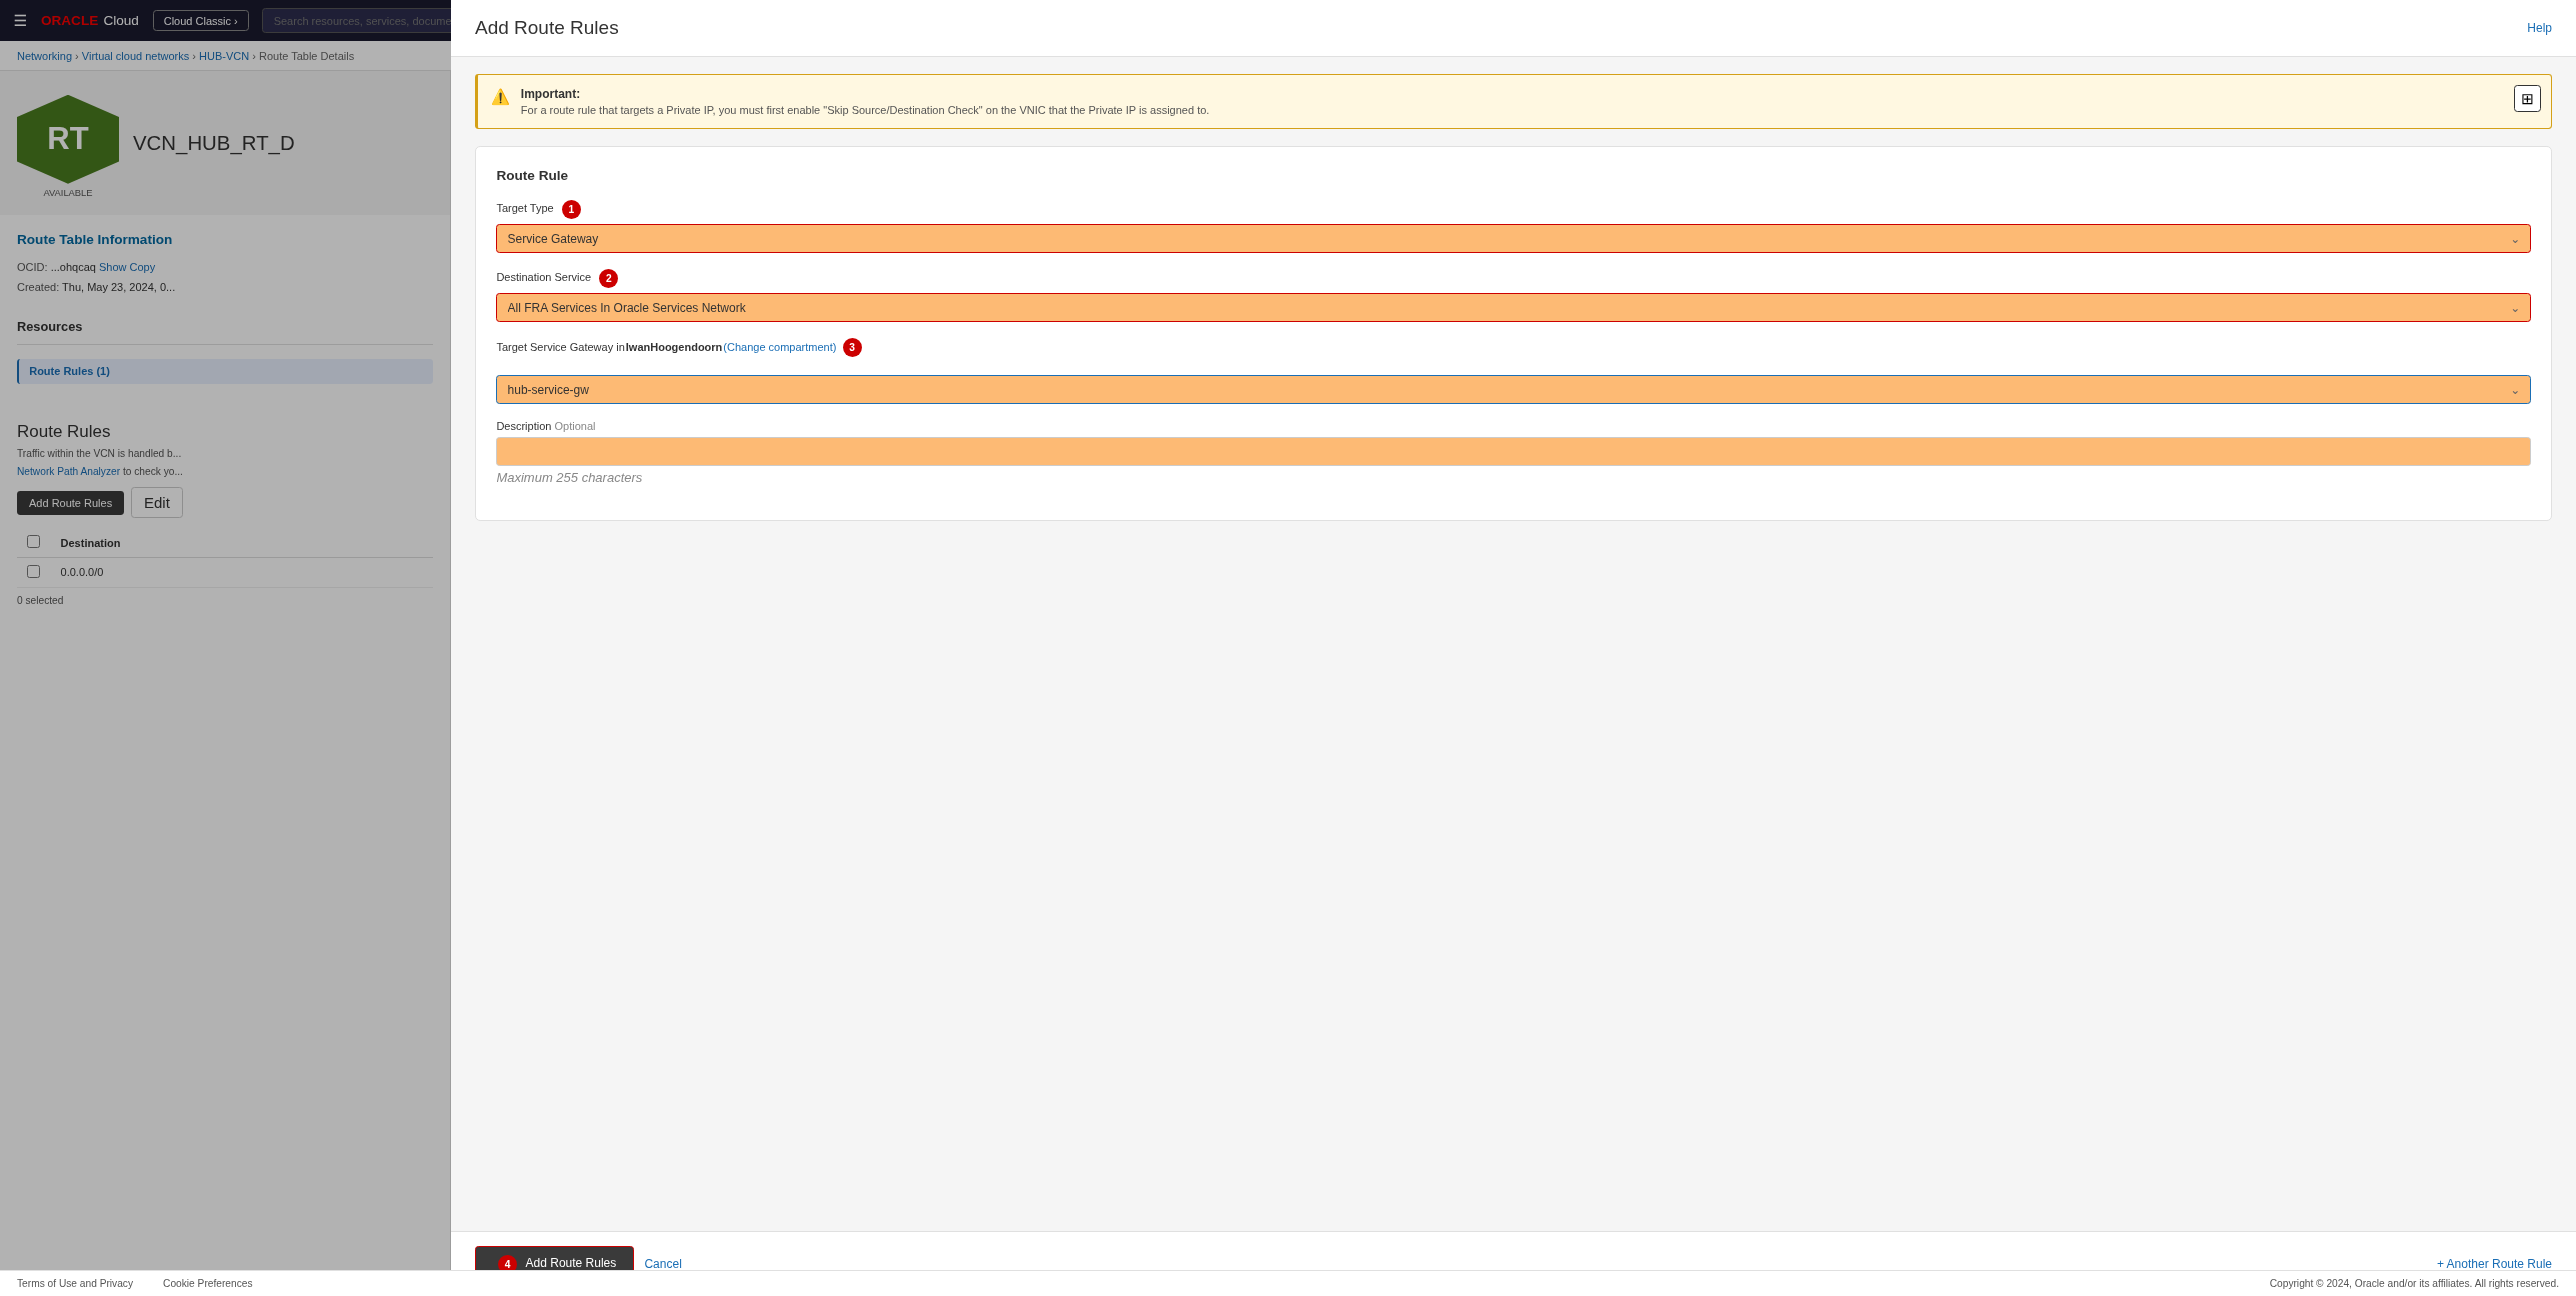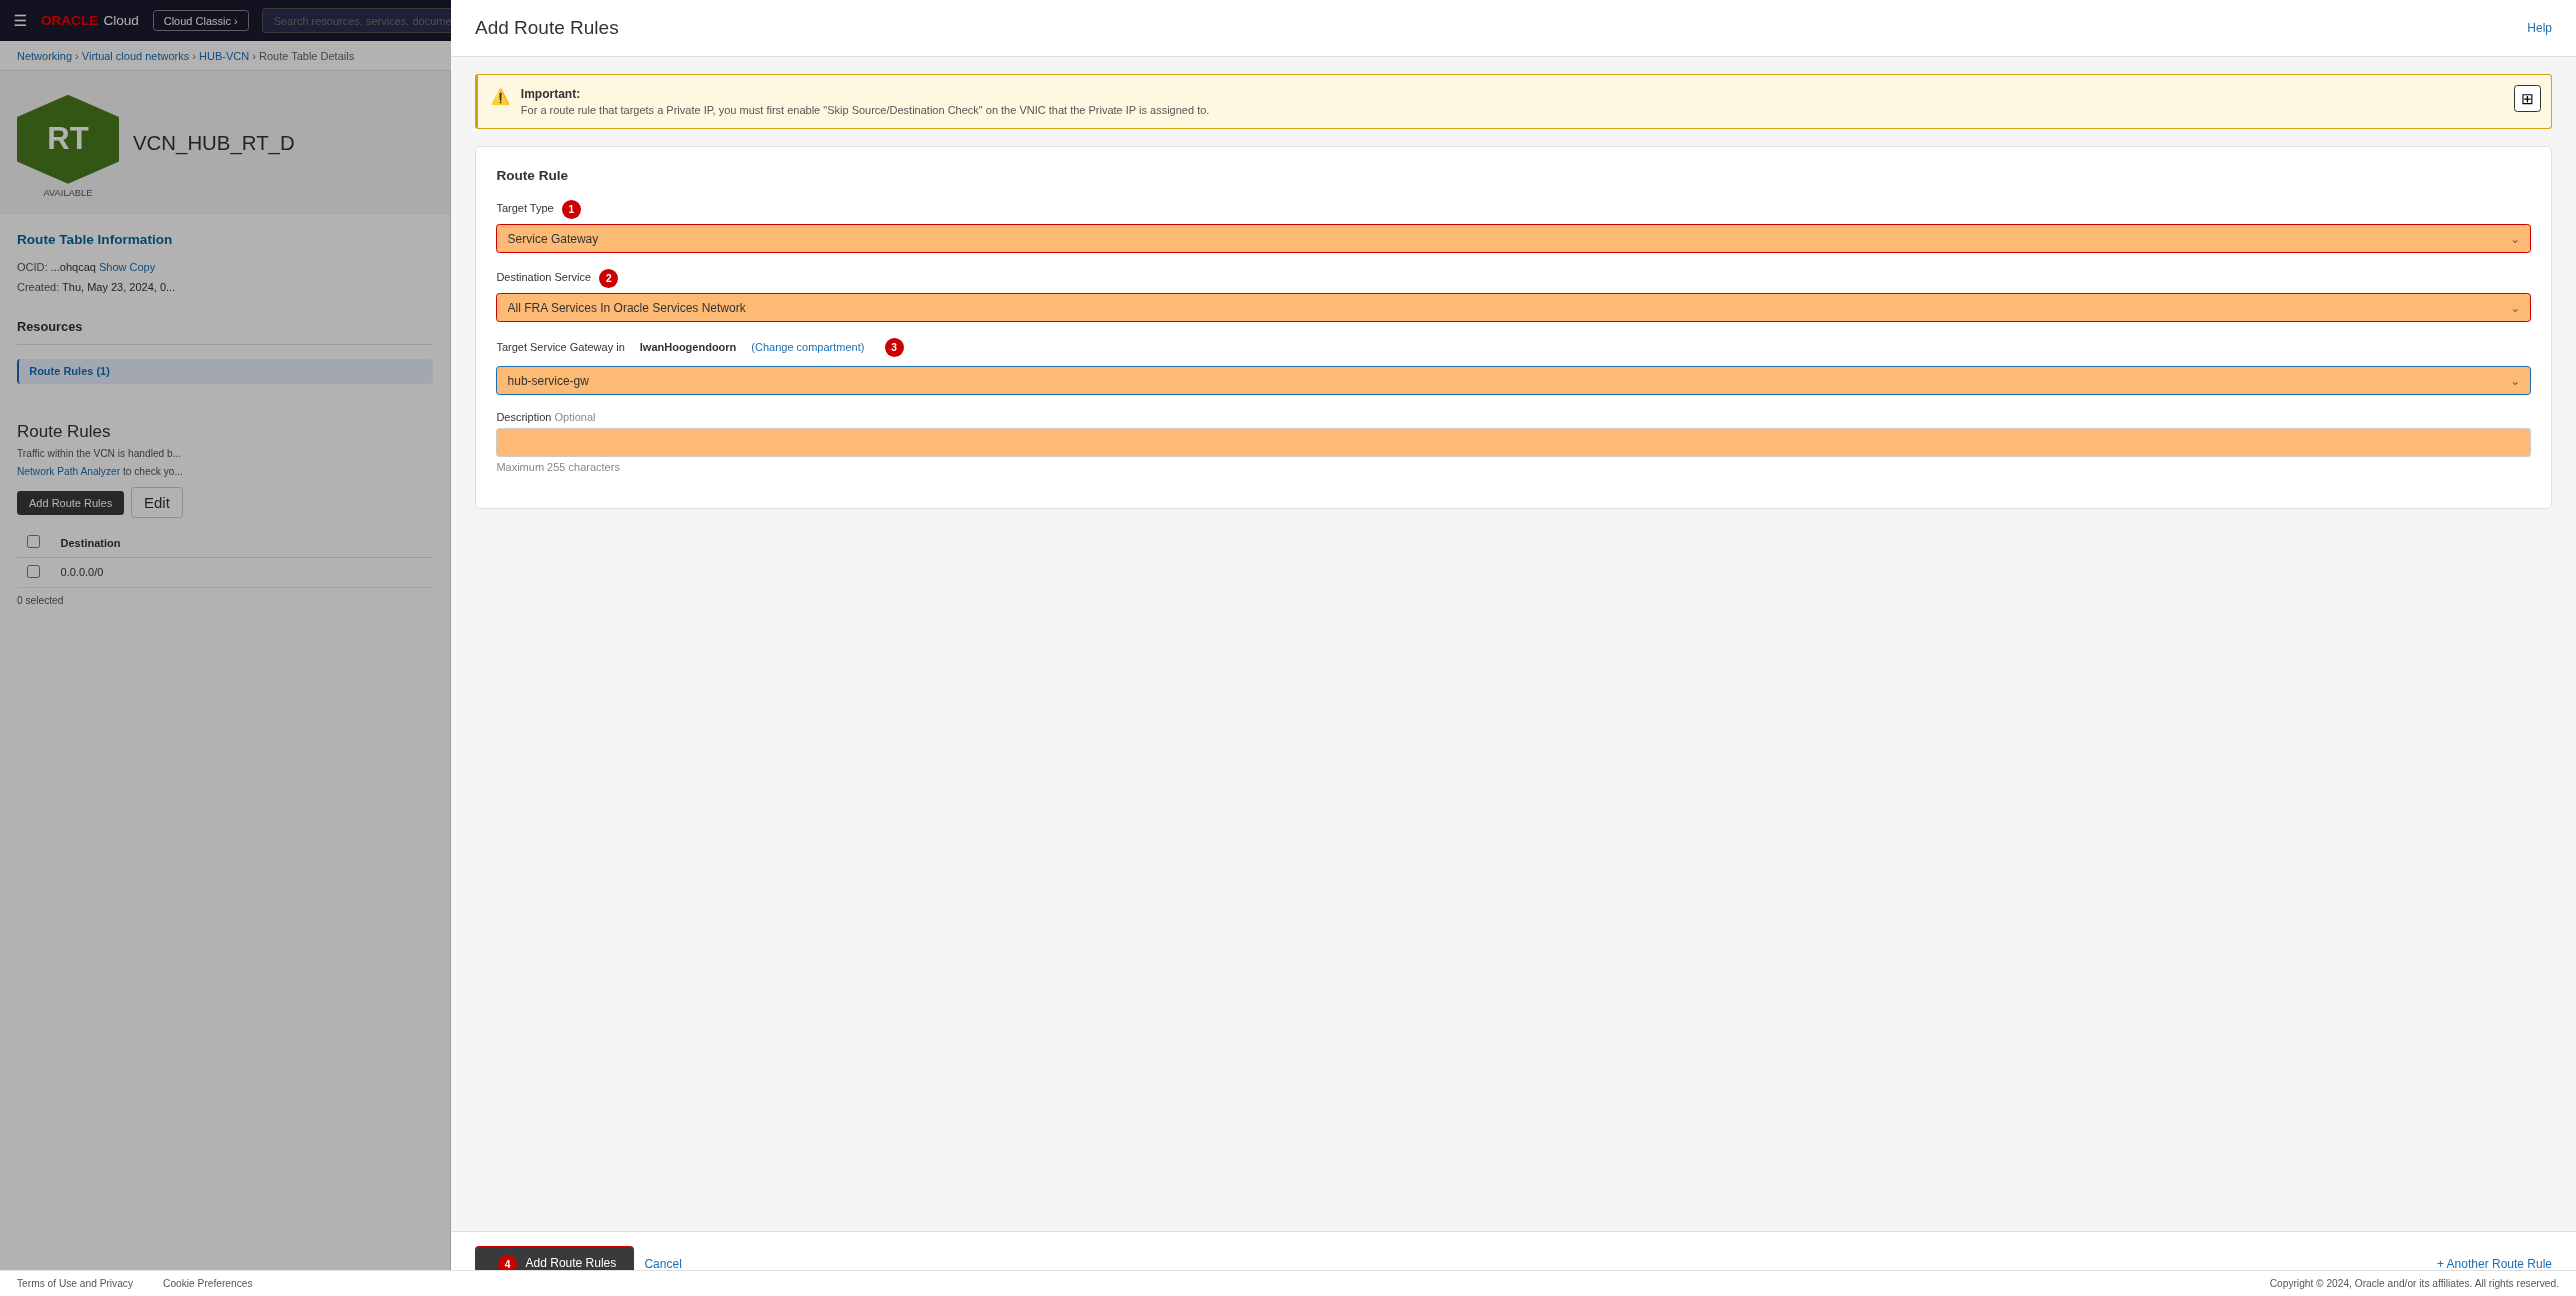--- a/index.html
+++ b/index.html
@@ -316,31 +316,32 @@
       pointer-events: none;
       color: #666;
     }
     .select-wrapper.highlighted .form-select {
       border: 1.7px solid #cc0000;
     }
 
     .target-service-label {
       font-size: 11px;
       color: #333;
-      margin-bottom: 9px;
-      display: flex;
-      align-items: center;
-      gap: 15px;
+      margin-bottom: 18px;
+      display: flex;
+      align-items: center;
+      gap: 1px;
     }
     .target-service-label a { color: #1a6eb5; text-decoration: none; }
 
     .description-hint {
-      font-size: 11px;
+      font-size: 13px;
       color: #888;
       margin-top: 3.4px;
+      font-style: italic;
     }
 
     
     .step-badge {
       display: inline-flex;
       align-items: center;
       justify-content: center;
       width: 19px;
       height: 19px;
       background: #cc0000;

